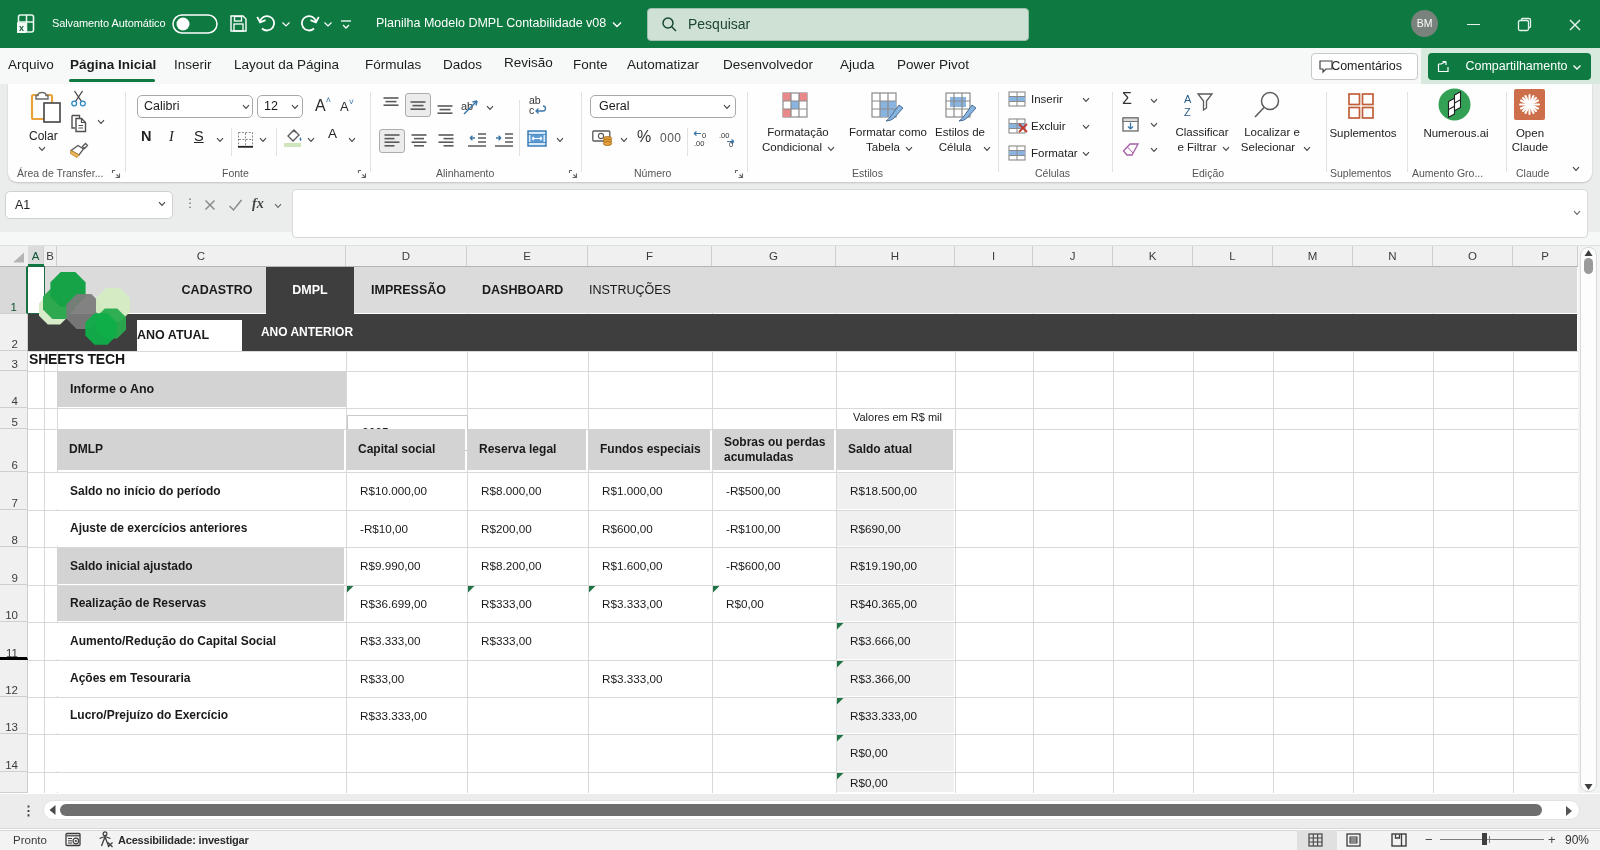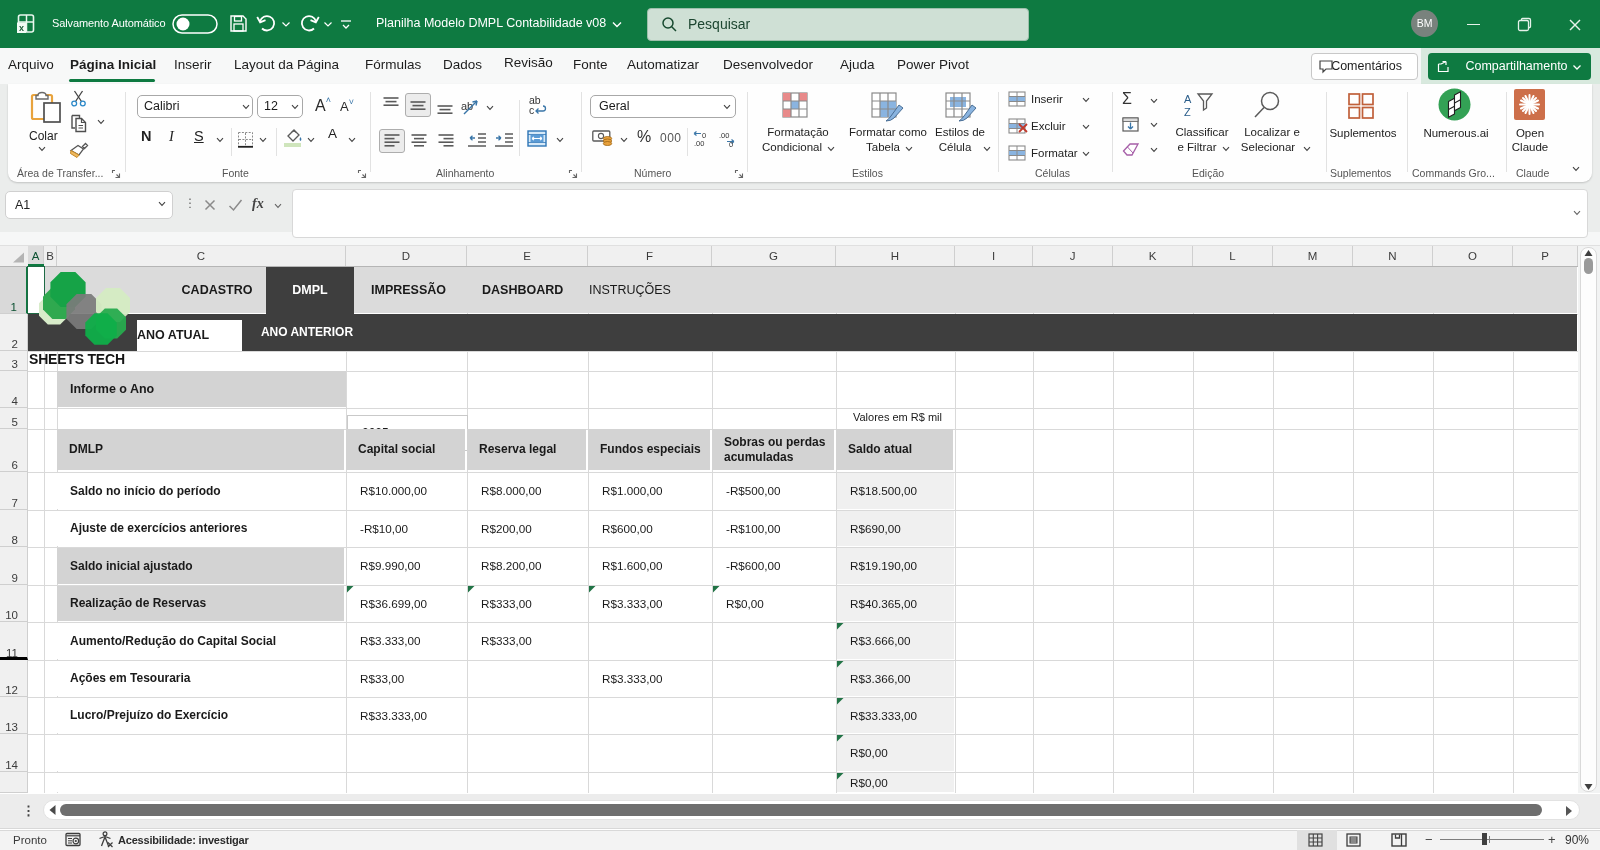--- a/index.html
+++ b/index.html
@@ -410,21 +410,21 @@
 <div class="sep" style="left:1407px;"></div>
 <svg class="icn" style="left:1438px;top:88px" width="33" height="33" viewBox="0 0 33 33">
 <circle cx="16.5" cy="16.5" r="16" fill="#33a155"></circle>
 <g fill="#fff" stroke="#202020" stroke-width="1.1" stroke-linejoin="round">
 <path d="M10.5 13.5 L16.5 10.2 L16.5 26 L10.5 29.3 Z"></path>
 <path d="M16.5 7 L22.5 3.7 L22.5 19.5 L16.5 22.8 Z"></path>
 </g>
 <path d="M10.5 21.5 L16.5 18.2 M16.5 15 L22.5 11.7" stroke="#202020" stroke-width="1.1" fill="none"></path>
 </svg>
 <div class="btxt" style="left:1418px;top:127px;width:76px;text-align:center;">Numerous.ai</div>
-<div class="glabel" style="left:1412px;top:167px;">Commands Gro...</div>
+<div class="glabel" style="left:1412px;top:167px;">Aumento Gro...</div>
 <div class="sep" style="left:1506px;"></div>
 <svg class="icn" style="left:1514px;top:89px" width="31" height="31" viewBox="0 0 31 31">
 <rect x="0" y="0" width="31" height="31" rx="2" fill="#cd6f4a"></rect>
 <g stroke="#fff" stroke-width="2" stroke-linecap="round">
 <line x1="15.5" y1="6" x2="15.5" y2="25"></line>
 <line x1="6" y1="15.5" x2="25" y2="15.5"></line>
 <line x1="9" y1="9" x2="22" y2="22"></line>
 <line x1="22" y1="9" x2="9" y2="22"></line>
 <line x1="11.5" y1="7" x2="19.5" y2="24"></line>
 <line x1="19.5" y1="7" x2="11.5" y2="24"></line>

